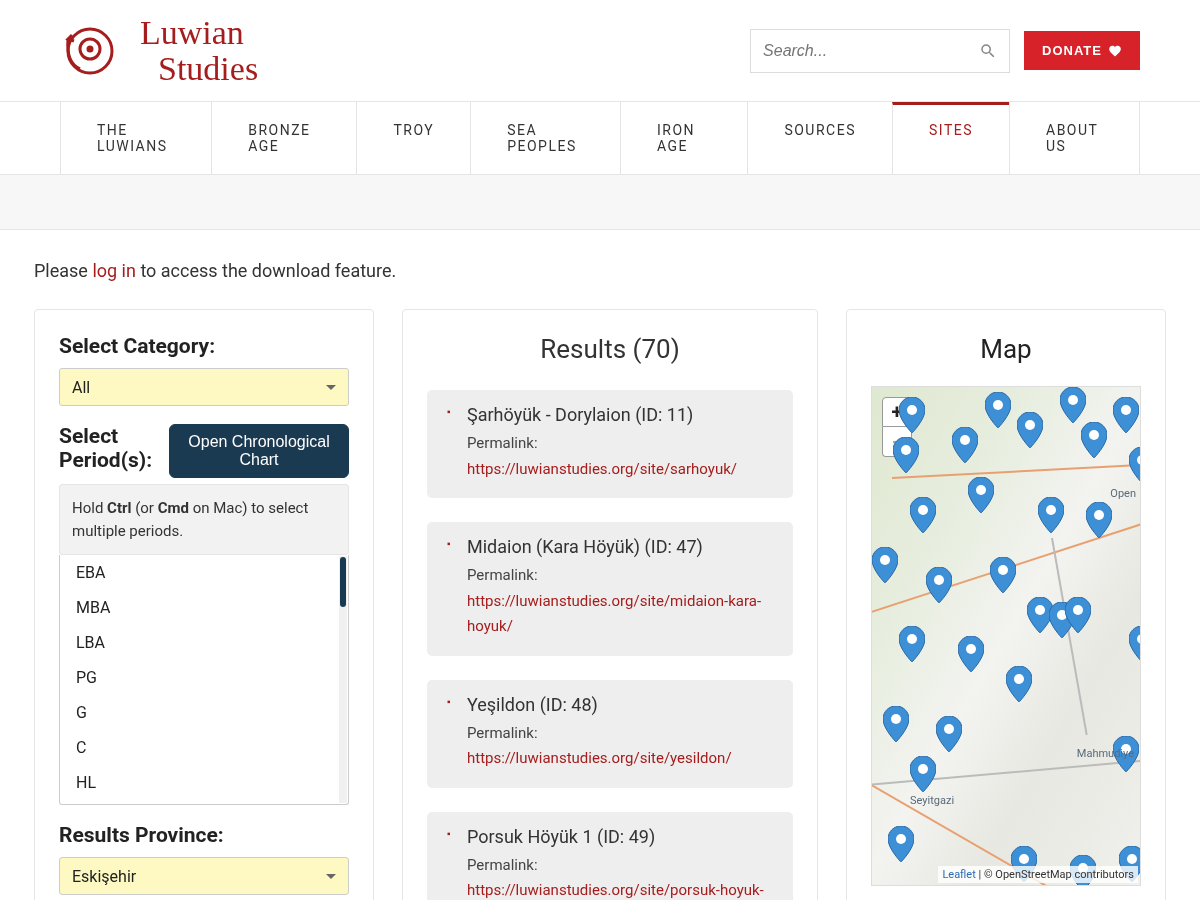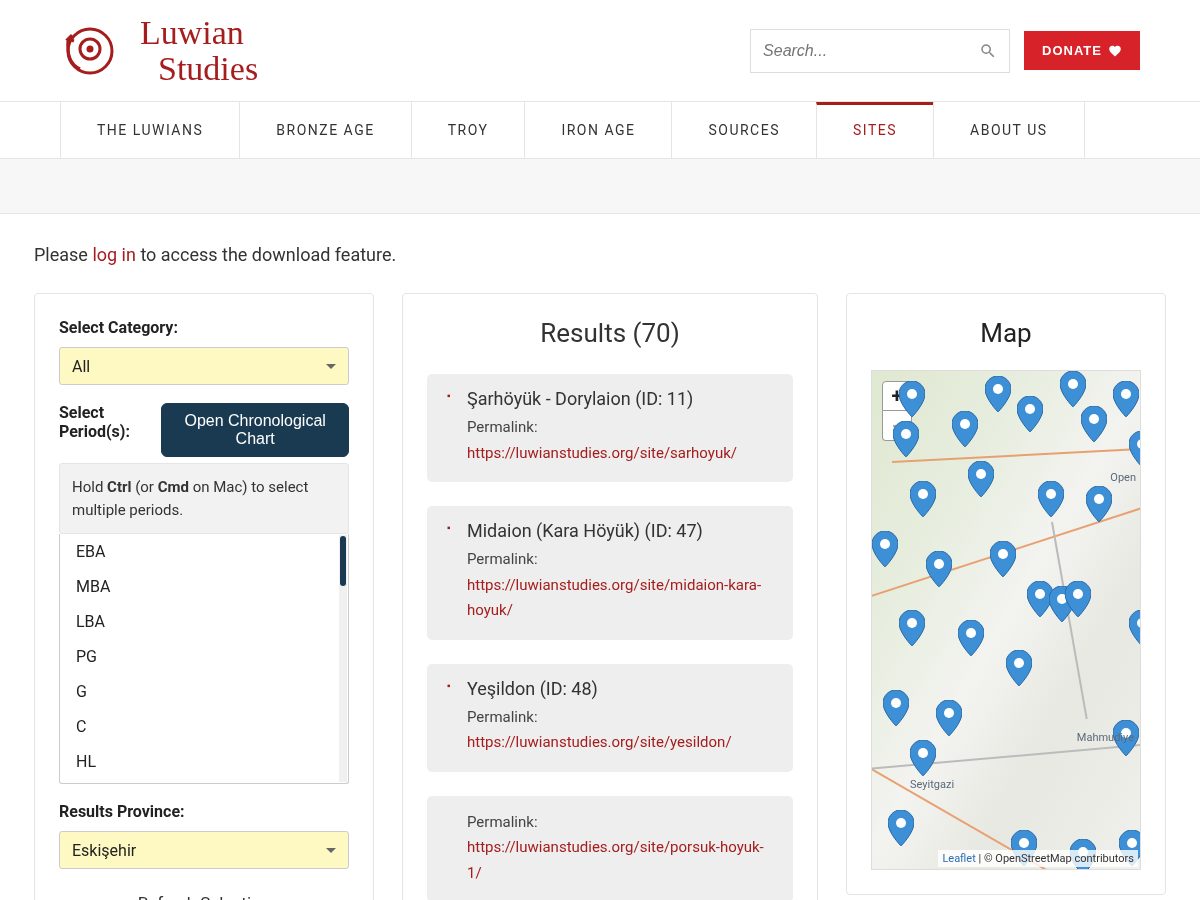--- a/index.html
+++ b/index.html
@@ -50,21 +50,21 @@
 .login-notice { font-size: 18px; color: #333; margin-bottom: 28px; }
 .login-notice a { color: #a51d1d; text-decoration: none; }
 
 .columns { display: flex; gap: 28px; align-items: flex-start; }
 
 .panel {
   border: 1px solid #e5e5e5; border-radius: 4px; padding: 24px; background: #fff;
 }
 
 .filter-panel { width: 340px; flex-shrink: 0; }
-.form-label { font-weight: bold; font-size: 16px; margin-bottom: 10px; display: block; }
+.form-label { font-weight: bold; font-size: 21px; margin-bottom: 10px; display: block; }
 .select-wrap {
   border: 1px solid #ccc; border-radius: 3px; height: 38px;
   display: flex; align-items: center; padding: 0 12px; position: relative;
   font-size: 16px; background: #fef9c3; margin-bottom: 18px;
 }
 .select-wrap::after {
   content: ""; position: absolute; right: 12px; top: 16px;
   border: 5px solid transparent; border-top-color: #666;
 }
 
@@ -181,20 +181,21 @@
         </svg>
     </button>
   </div>
 </div>
 
 <div class="nav-wrap">
   <div class="nav" id="nav">
       <div class="nav-item">THE LUWIANS</div>
       <div class="nav-item">BRONZE AGE</div>
       <div class="nav-item">TROY</div>
+      <div class="nav-item">SEA PEOPLES</div>
       <div class="nav-item">IRON AGE</div>
       <div class="nav-item">SOURCES</div>
       <div class="nav-item active">SITES</div>
       <div class="nav-item">ABOUT US</div>
     </div>
 </div>
 
 <div class="gray-band"></div>
 
 <div class="content">
@@ -248,20 +249,21 @@
           </div>
           <div class="result-item">
             <div class="result-title">Midaion (Kara Höyük) (ID: 47)</div>
             <div class="result-perma">Permalink: <a href="#">https://luwianstudies.org/site/midaion-kara-hoyuk/</a></div>
           </div>
           <div class="result-item">
             <div class="result-title">Yeşildon (ID: 48)</div>
             <div class="result-perma">Permalink: <a href="#">https://luwianstudies.org/site/yesildon/</a></div>
           </div>
           <div class="result-item">
+            <div class="result-title">Porsuk Höyük 1 (ID: 49)</div>
             <div class="result-perma">Permalink: <a href="#">https://luwianstudies.org/site/porsuk-hoyuk-1/</a></div>
           </div>
         </div>
     </div>
 
     <div class="panel map-panel">
       <h2 class="map-title">Map</h2>
       <div class="map-area">
         <div class="map-bg"></div>
         <div class="road r1"></div>

